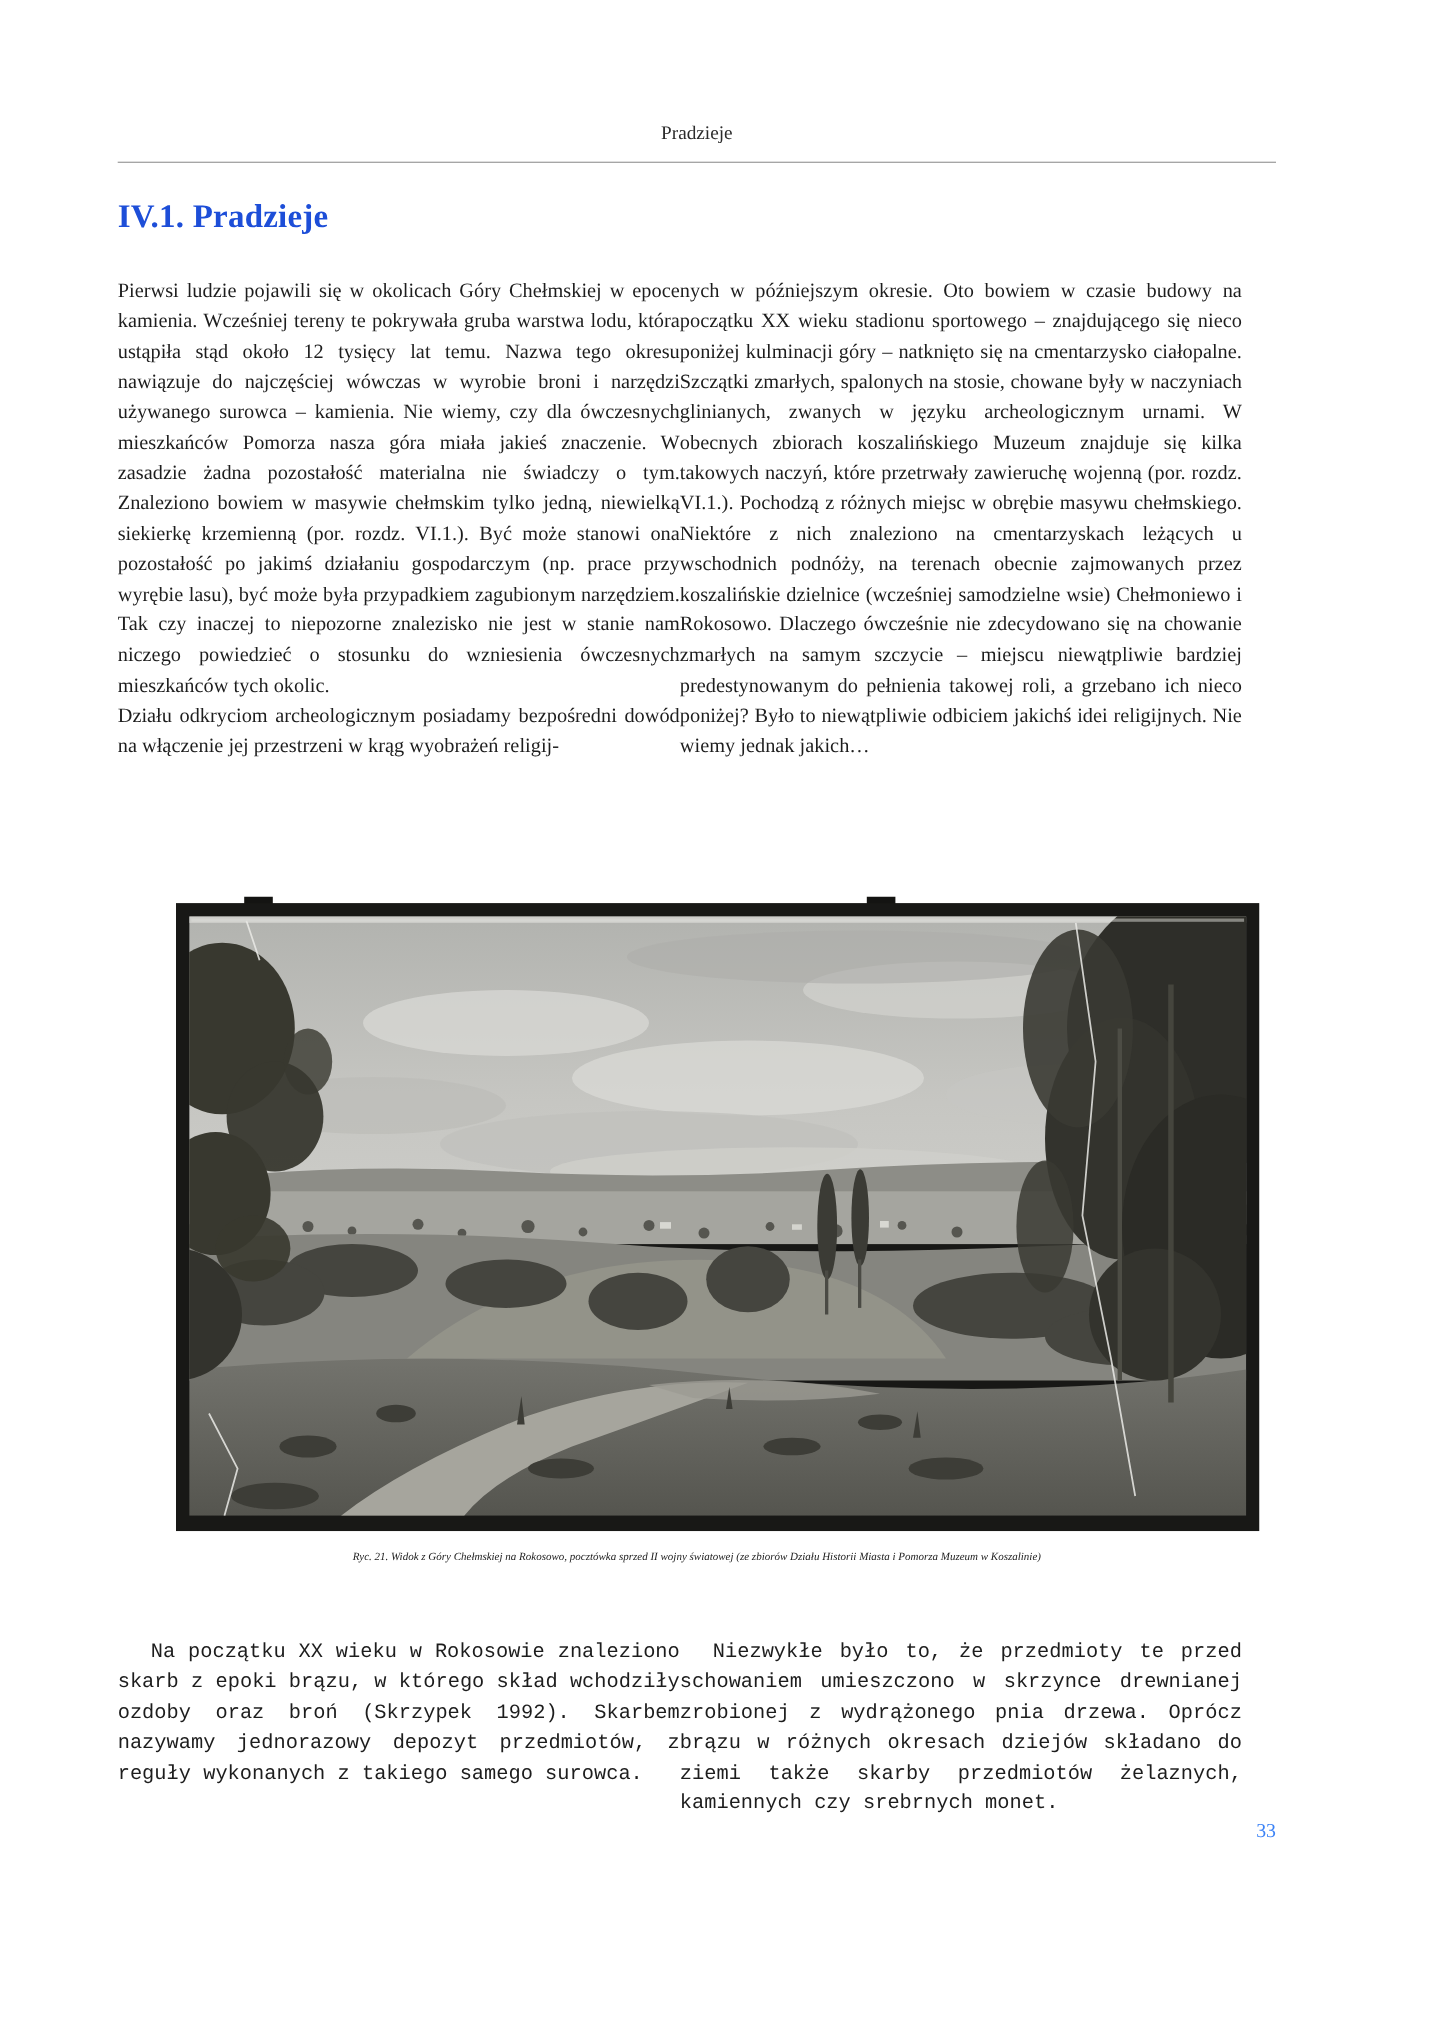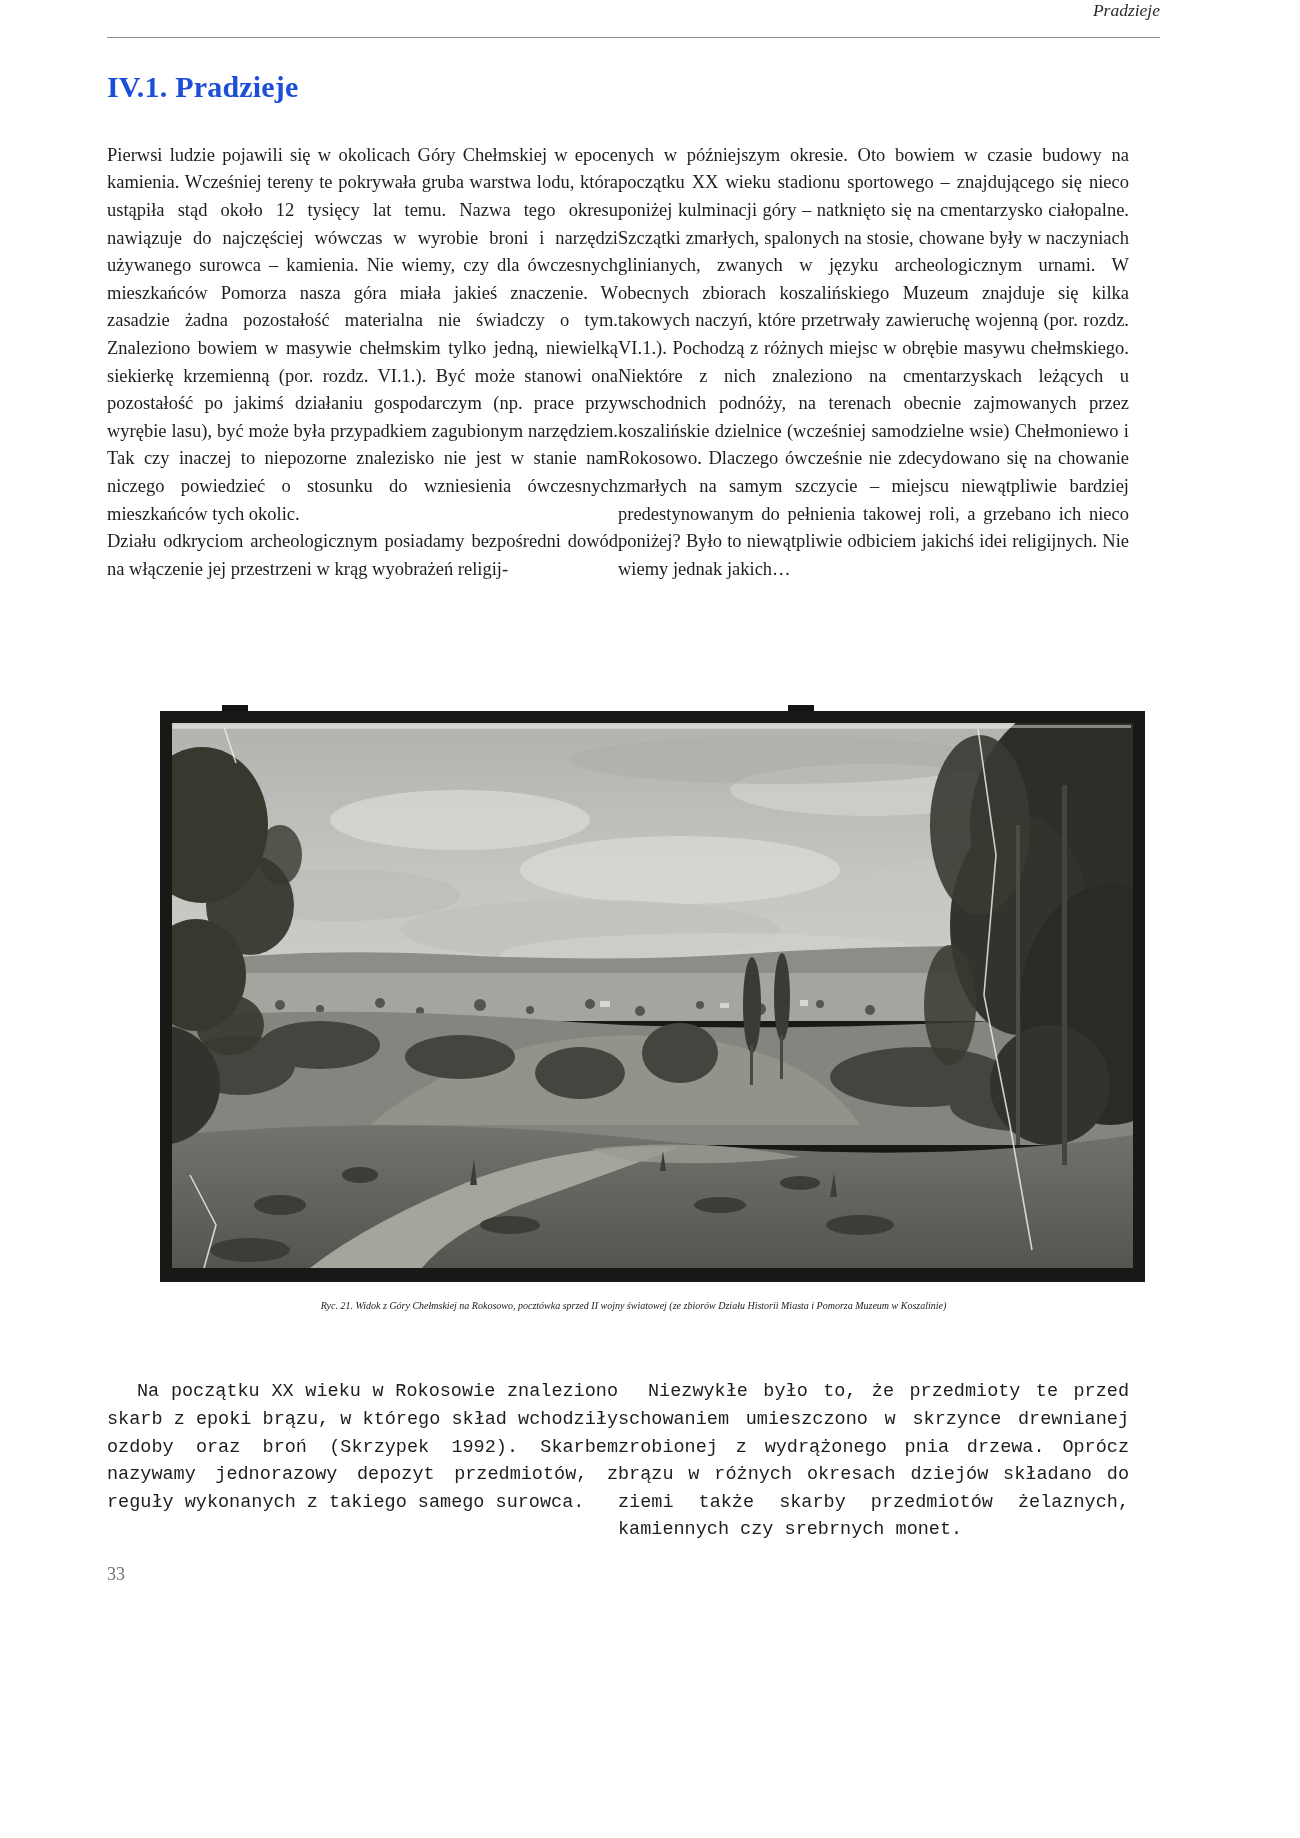--- a/index.html
+++ b/index.html
@@ -15,22 +15,22 @@
     color: #1f1f1f;
     overflow: hidden;
   }
   .content {
     position: absolute;
     left: 107px;
     top: 0;
     width: 1053px;
   }
   .running-head {
-    text-align: right;
-    font-style: italic;
+    padding-top: 110px;
+    text-align: center;
     font-size: 17.5px;
     line-height: 1.25;
     color: #2b2b2b;
   }
   .head-rule {
     margin-top: 15px;
     border: 0;
     border-top: 1.6px solid #919191;
     height: 0;
   }
@@ -70,24 +70,23 @@
     font-style: italic;
     font-size: 10px;
     line-height: 1.3;
     color: #222222;
   }
   .bottom-cols {
     margin-top: 66px;
     font-family: Liberation Mono, monospace;
   }
   .page-number {
-    margin-top: 20px;
-    text-align: left;
+    text-align: right;
     font-size: 18px;
-    color: #737373;
+    color: #3b82f6;
   }
 </style>
 </head>
 <body>
 
 <div class="content">
 
   <div class="running-head">Pradzieje</div>
 
   <hr class="head-rule">

